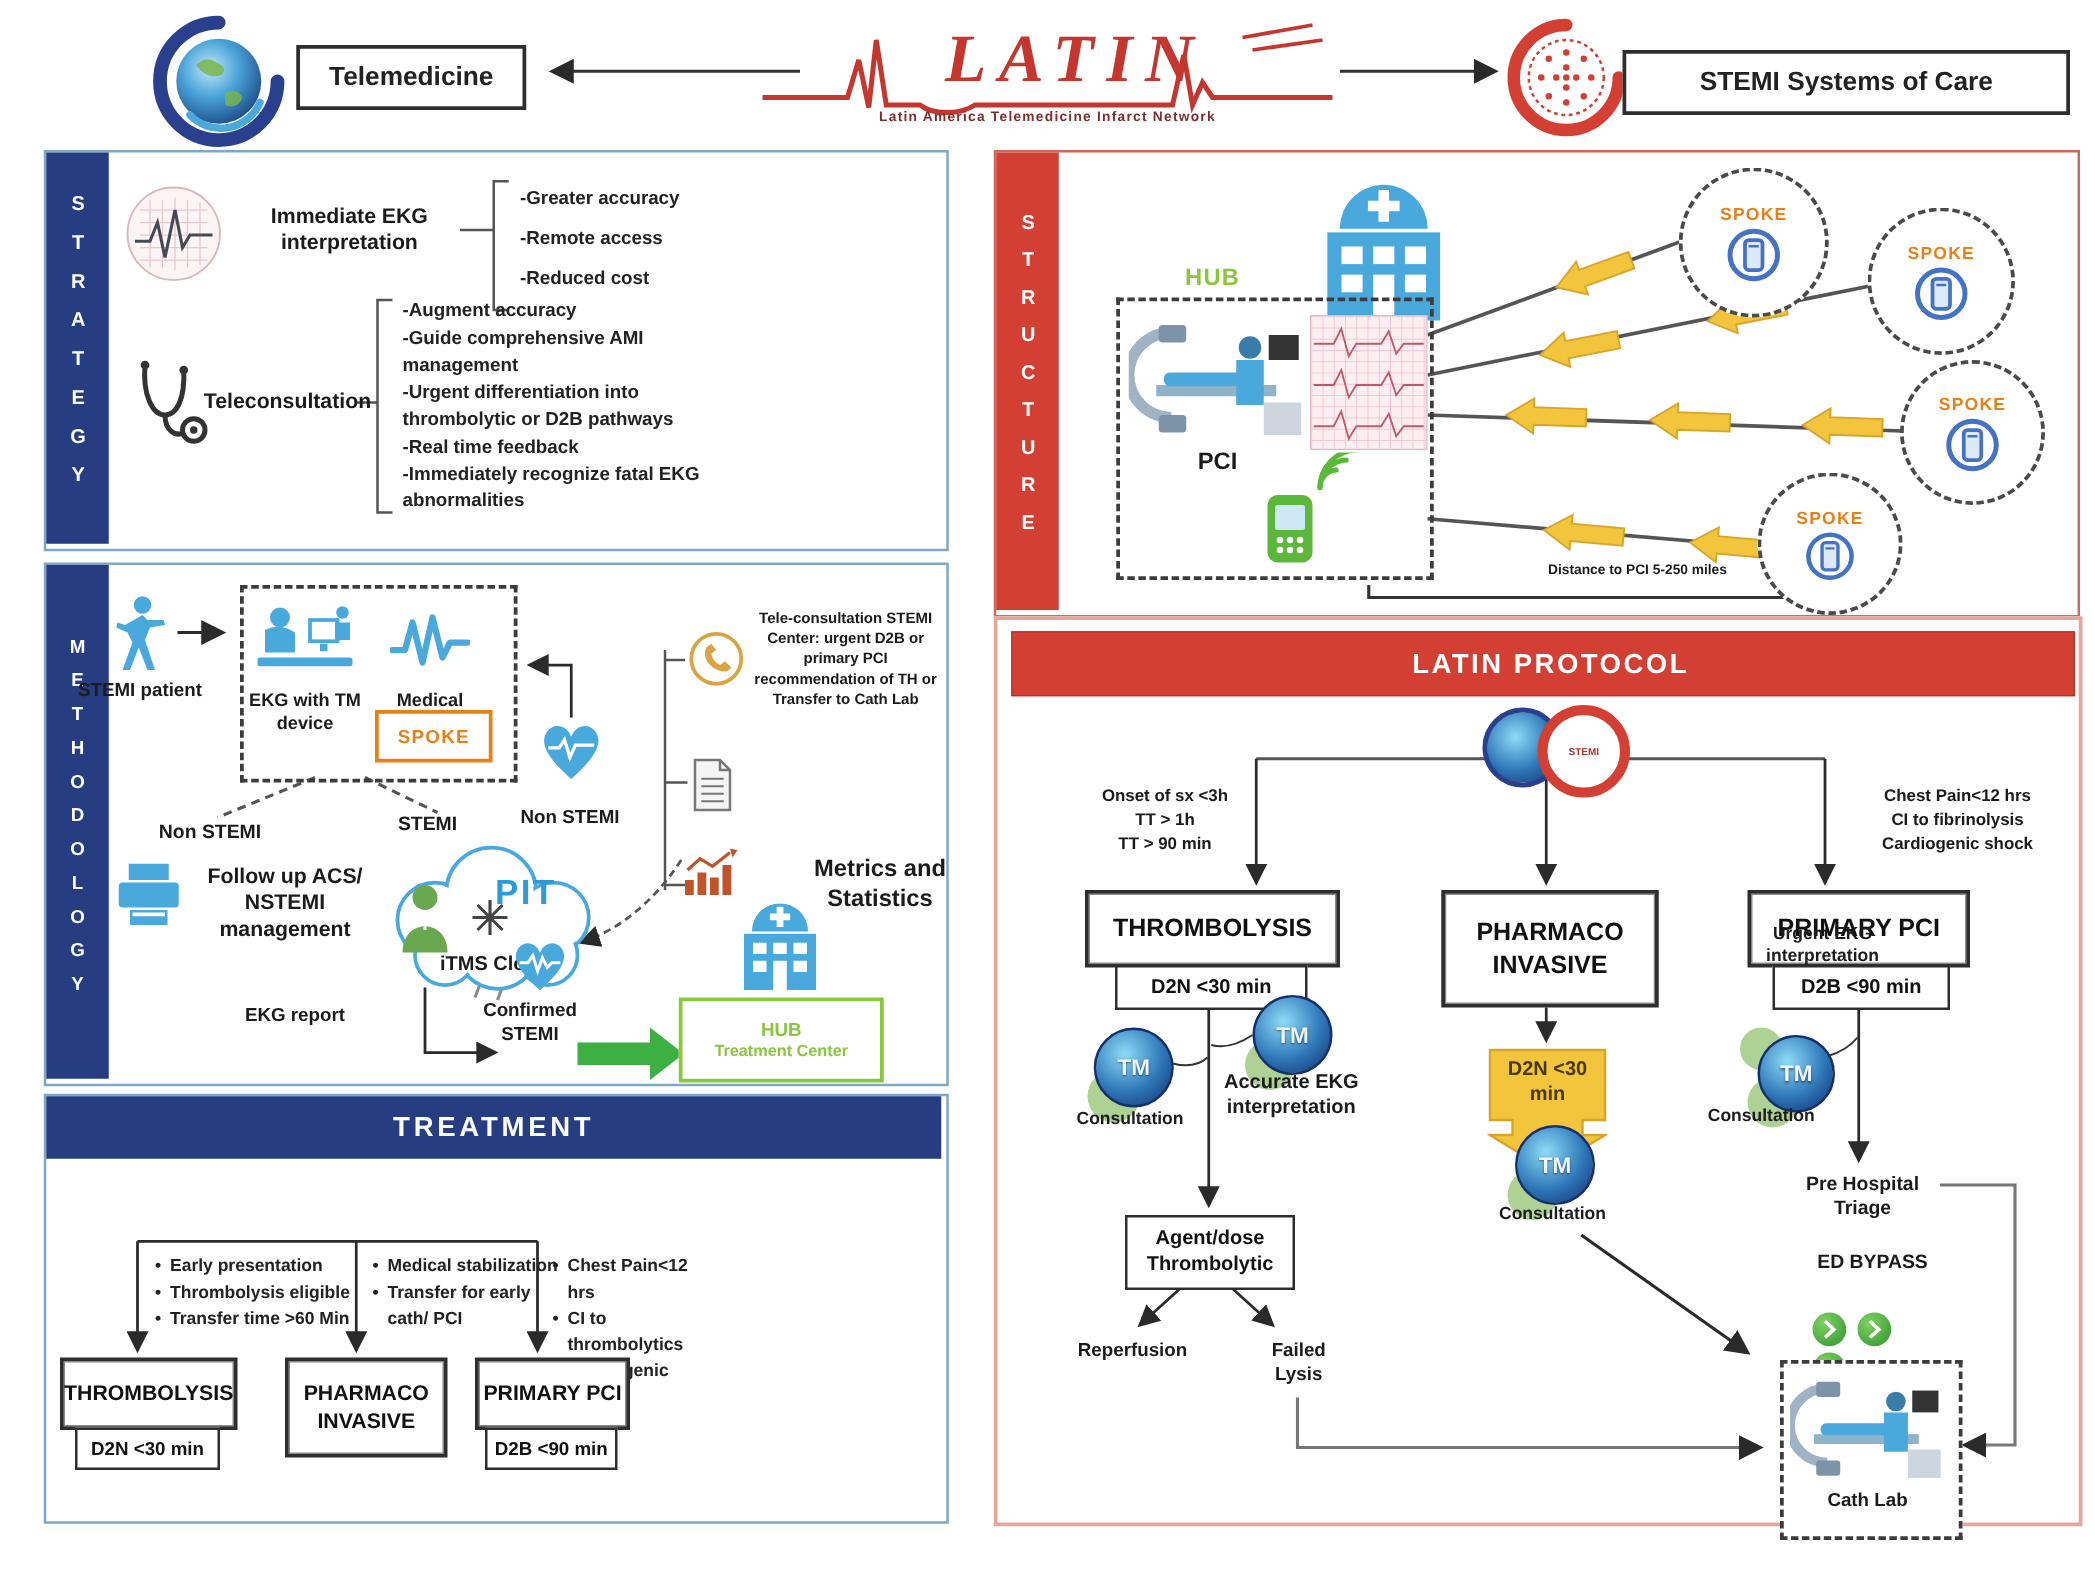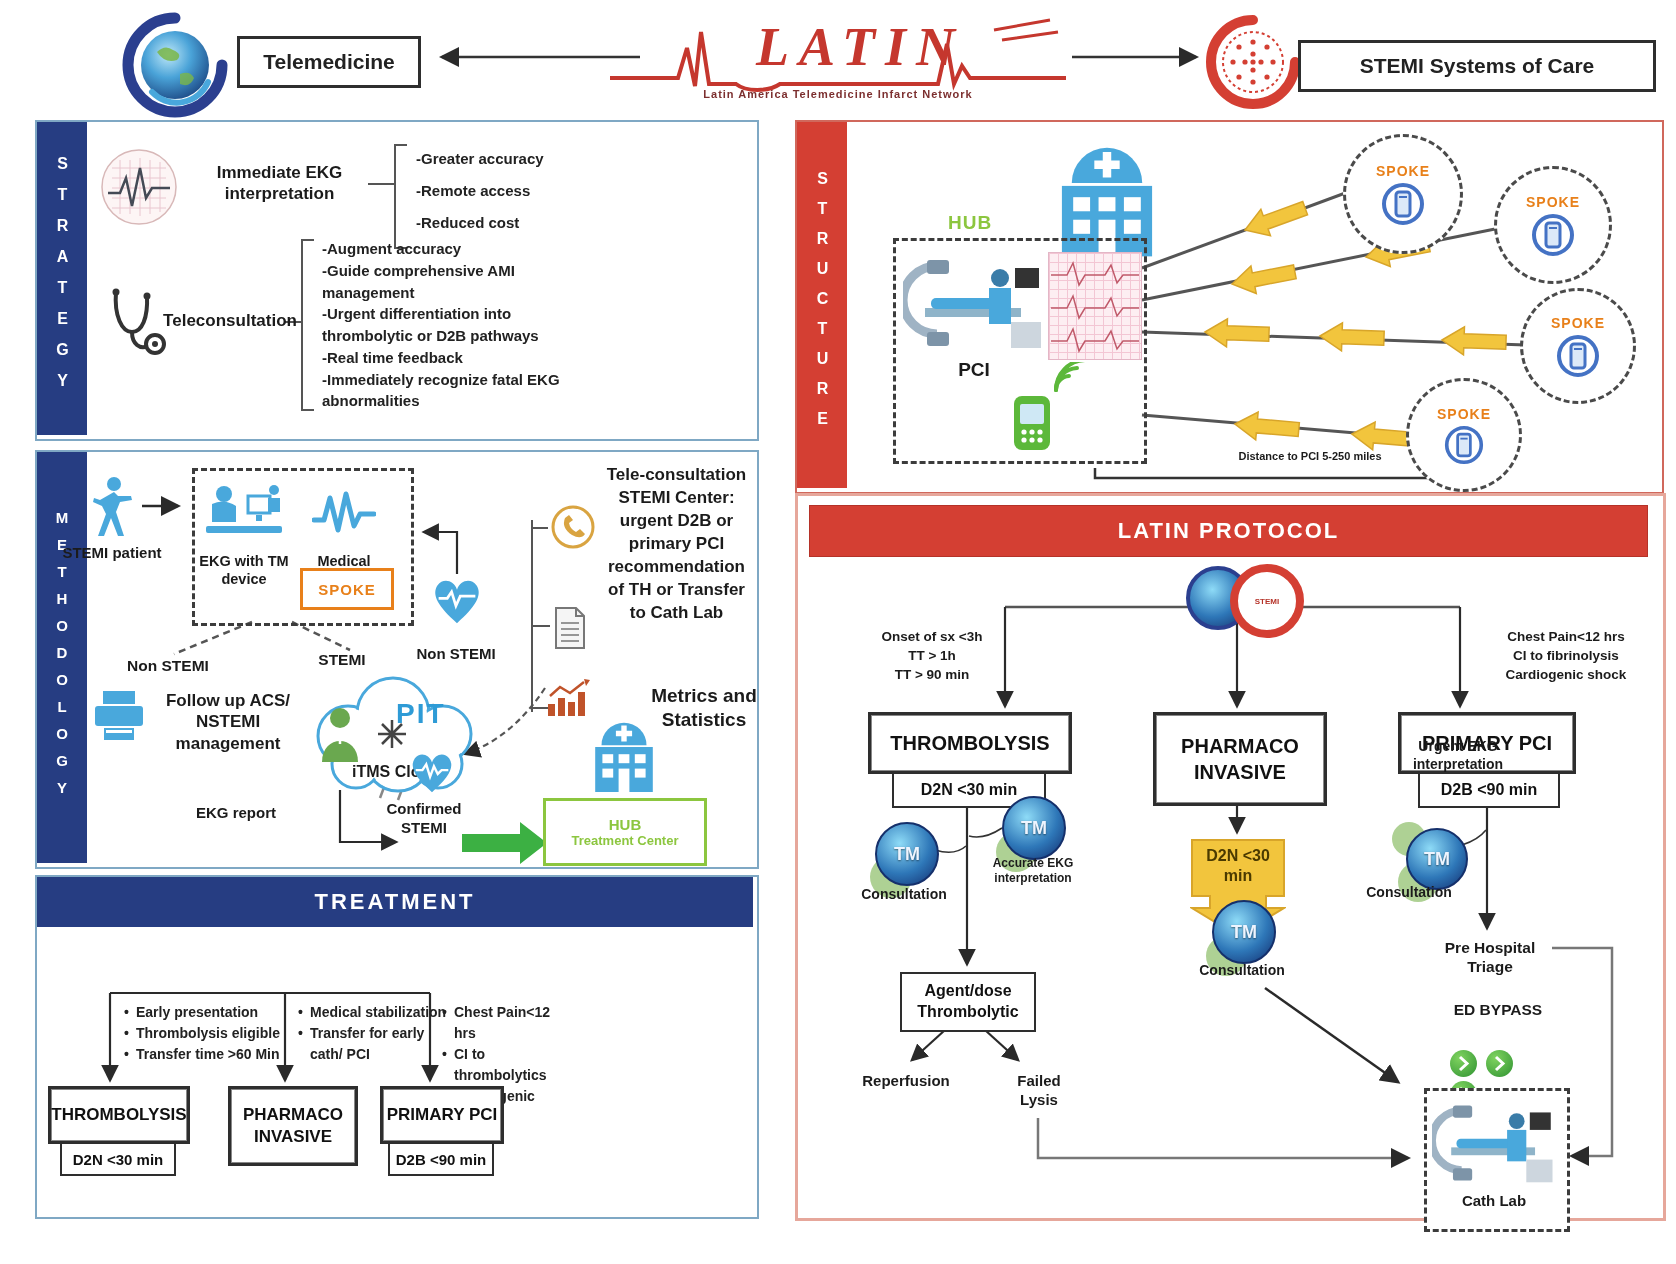--- a/index.html
+++ b/index.html
@@ -50,21 +50,21 @@
   <div class="navyhdr" style="left:37px;top:877px;width:716px;height:50px;">
     <span>TREATMENT</span>
   </div>
 
   <div class="panel red" style="left:795px;top:120px;width:865px;height:370px;"></div>
   <div class="vband red" style="left:797px;top:122px;width:50px;height:366px;">
     <span class="vtext" style="letter-spacing:13px;">STRUCTURE</span>
   </div>
 
   <div class="panel salmon" style="left:795px;top:493px;width:865px;height:722px;"></div>
-  <div class="redhdr" style="left:809px;top:505px;width:837px;height:50px;">
+  <div class="redhdr" style="left:809px;top:505px;width:837px;height:50px;padding-left:12px;">
     <span>LATIN PROTOCOL</span>
   </div>
 
   <svg class="abs" width="1676" height="1264" style="left:0;top:0;pointer-events:none;" viewBox="0 0 1676 1264">
     <defs>
       <marker id="ah" viewBox="0 0 10 10" refX="8.5" refY="5" markerWidth="8" markerHeight="8" orient="auto">
         <path d="M0,0 L10,5 L0,10 Z" fill="#2a2a2a"></path>
       </marker>
       <path id="yarr" d="M0,0 L22,-14 L22,-7 L64,-7 L64,7 L22,7 L22,14 Z"></path>
     </defs>
@@ -326,21 +326,21 @@
     <span style="color:#8cc63f;font-weight:bold;font-size:15px;">HUB</span>
     <span style="color:#8cc63f;font-weight:bold;font-size:13px;">Treatment Center</span>
   </div>
 
   <div class="abs" style="left:550px;top:504px;width:46px;height:46px;">
     <svg width="46" height="46" viewBox="0 0 46 46">
       <circle cx="23" cy="23" r="20" stroke="#d9a441" stroke-width="3" fill="#fff"></circle>
       <path d="M15,14 q-4,10 7,17 q9,5 13,-1 l-5,-5 -4,3 q-6,-3 -7,-9 l4,-3 -4,-5 z" fill="#d9a441"></path>
     </svg>
   </div>
-  <div class="lbl" style="left:598px;top:464px;width:157px;font-size:17px;line-height:1.35;">Tele-consultation STEMI Center: urgent D2B or primary PCI recommendation of TH or Transfer to Cath Lab</div>
+  <div class="lbl" style="left:598px;top:486px;width:157px;font-size:12px;line-height:1.35;">Tele-consultation STEMI Center: urgent D2B or primary PCI recommendation of TH or Transfer to Cath Lab</div>
 
   <div class="abs" style="left:552px;top:606px;width:36px;height:44px;">
     <svg width="36" height="44" viewBox="0 0 36 44">
       <path d="M4,2 H24 L32,10 V42 H4 Z" fill="#f5f5f5" stroke="#777" stroke-width="2"></path>
       <path d="M24,2 V10 H32" fill="none" stroke="#777" stroke-width="2"></path>
       <path d="M9,17 H27 M9,23 H27 M9,29 H27 M9,35 H27" stroke="#777" stroke-width="1.6"></path>
     </svg>
   </div>
 
   <div class="abs" style="left:546px;top:678px;width:46px;height:40px;">
@@ -517,21 +517,21 @@
   <div class="blob" style="left:870px;top:856px;width:42px;height:42px;"></div>
   <div class="tm" style="left:875px;top:822px;width:60px;height:60px;">
     <span>TM</span>
   </div>
   <div class="lbl" style="left:850px;top:886px;width:108px;font-size:14px;">Consultation</div>
 
   <div class="blob" style="left:996px;top:832px;width:40px;height:40px;"></div>
   <div class="tm" style="left:1002px;top:796px;width:60px;height:60px;">
     <span>TM</span>
   </div>
-  <div class="lbl" style="left:966px;top:856px;width:134px;font-size:12px;">Accurate EKG interpretation</div>
+  <div class="lbl" style="left:966px;top:856px;width:134px;font-size:16px;">Accurate EKG interpretation</div>
 
   <div class="box2" style="left:900px;top:972px;width:132px;height:56px;font-size:16px;line-height:1.3;">
     <span>Agent/dose Thrombolytic</span>
   </div>
   <div class="lbl" style="left:848px;top:1072px;width:116px;font-size:15px;">Reperfusion</div>
   <div class="lbl" style="left:998px;top:1072px;width:82px;font-size:15px;">Failed Lysis</div>
 
   <div class="abs" style="left:1190px;top:838px;width:96px;height:100px;">
     <svg width="96" height="100" viewBox="0 0 96 100">
       <path d="M2,2 H94 V58 H76 V70 H94 L48,98 L2,70 H20 V58 H2 Z" fill="#f2c53d" stroke="#d8a52a" stroke-width="2"></path>

